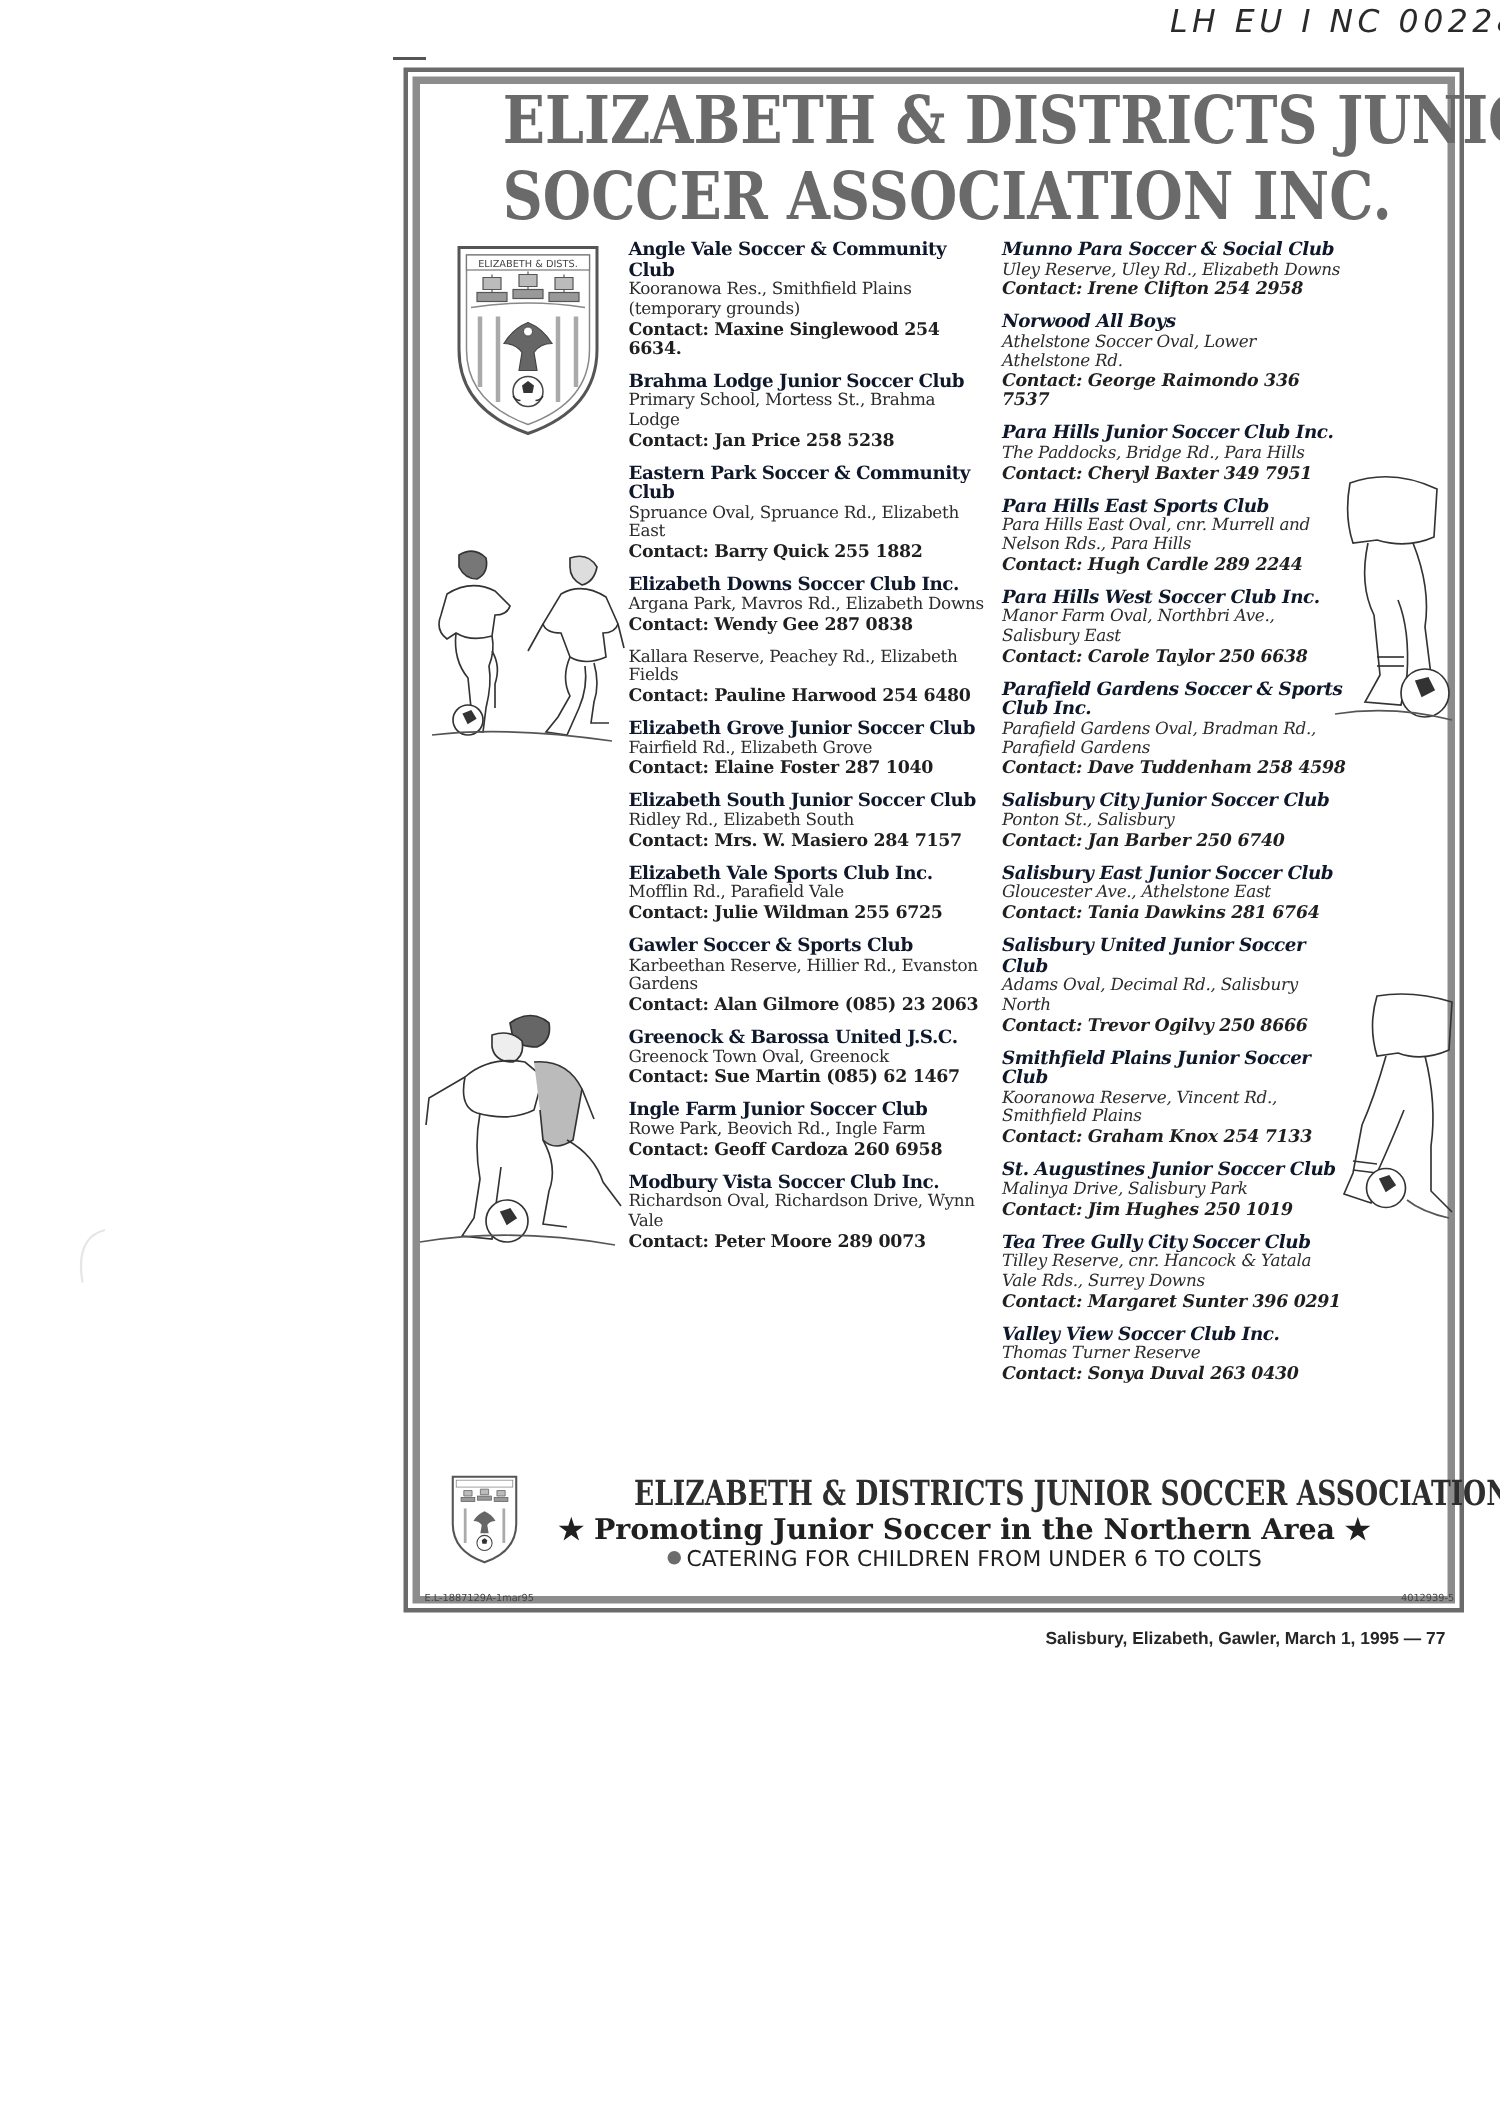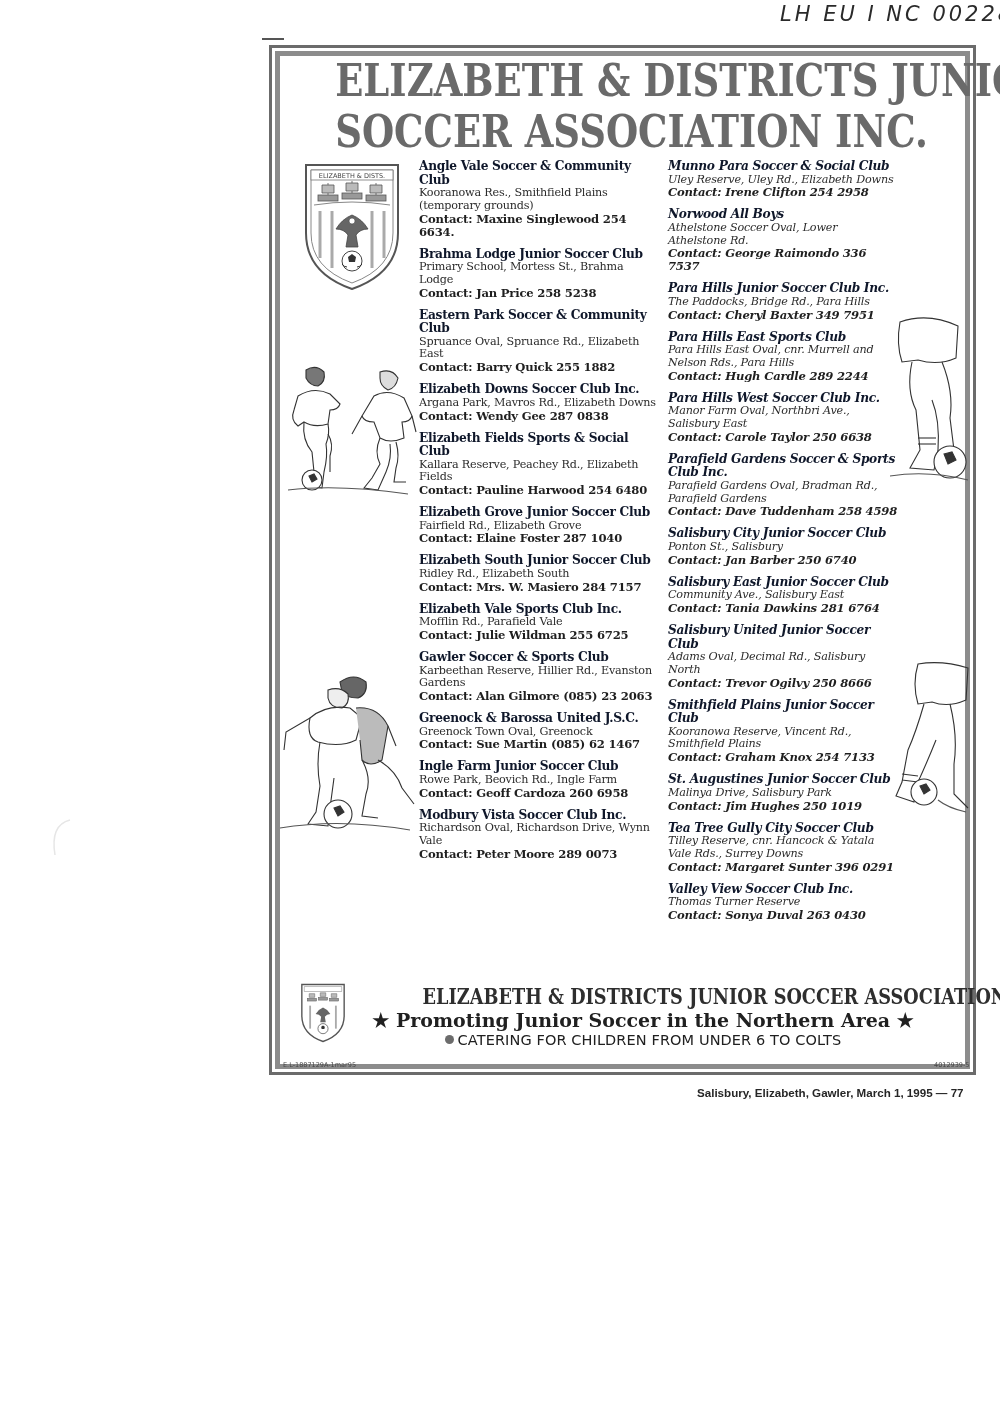--- a/index.html
+++ b/index.html
@@ -171,21 +171,20 @@
       <div class="club-name">Eastern Park Soccer &amp; Community Club</div>
       <div class="club-addr">Spruance Oval, Spruance Rd., Elizabeth East</div>
       <div class="club-contact">Contact: Barry Quick 255 1882</div>
     </div>
   <div class="club">
       <div class="club-name">Elizabeth Downs Soccer Club Inc.</div>
       <div class="club-addr">Argana Park, Mavros Rd., Elizabeth Downs</div>
       <div class="club-contact">Contact: Wendy Gee 287 0838</div>
     </div>
   <div class="club">
-      <div class="club-name">Elizabeth Fields Sports &amp; Social Club</div>
       <div class="club-addr">Kallara Reserve, Peachey Rd., Elizabeth Fields</div>
       <div class="club-contact">Contact: Pauline Harwood 254 6480</div>
     </div>
   <div class="club">
       <div class="club-name">Elizabeth Grove Junior Soccer Club</div>
       <div class="club-addr">Fairfield Rd., Elizabeth Grove</div>
       <div class="club-contact">Contact: Elaine Foster 287 1040</div>
     </div>
   <div class="club">
       <div class="club-name">Elizabeth South Junior Soccer Club</div>
@@ -250,21 +249,21 @@
       <div class="club-addr">Parafield Gardens Oval, Bradman Rd., Parafield Gardens</div>
       <div class="club-contact">Contact: Dave Tuddenham 258 4598</div>
     </div>
   <div class="club">
       <div class="club-name">Salisbury City Junior Soccer Club</div>
       <div class="club-addr">Ponton St., Salisbury</div>
       <div class="club-contact">Contact: Jan Barber 250 6740</div>
     </div>
   <div class="club">
       <div class="club-name">Salisbury East Junior Soccer Club</div>
-      <div class="club-addr">Community Ave., Salisbury East</div>
+      <div class="club-addr">Gloucester Ave., Athelstone East</div>
       <div class="club-contact">Contact: Tania Dawkins 281 6764</div>
     </div>
   <div class="club">
       <div class="club-name">Salisbury United Junior Soccer Club</div>
       <div class="club-addr">Adams Oval, Decimal Rd., Salisbury North</div>
       <div class="club-contact">Contact: Trevor Ogilvy 250 8666</div>
     </div>
   <div class="club">
       <div class="club-name">Smithfield Plains Junior Soccer Club</div>
       <div class="club-addr">Kooranowa Reserve, Vincent Rd., Smithfield Plains</div>

